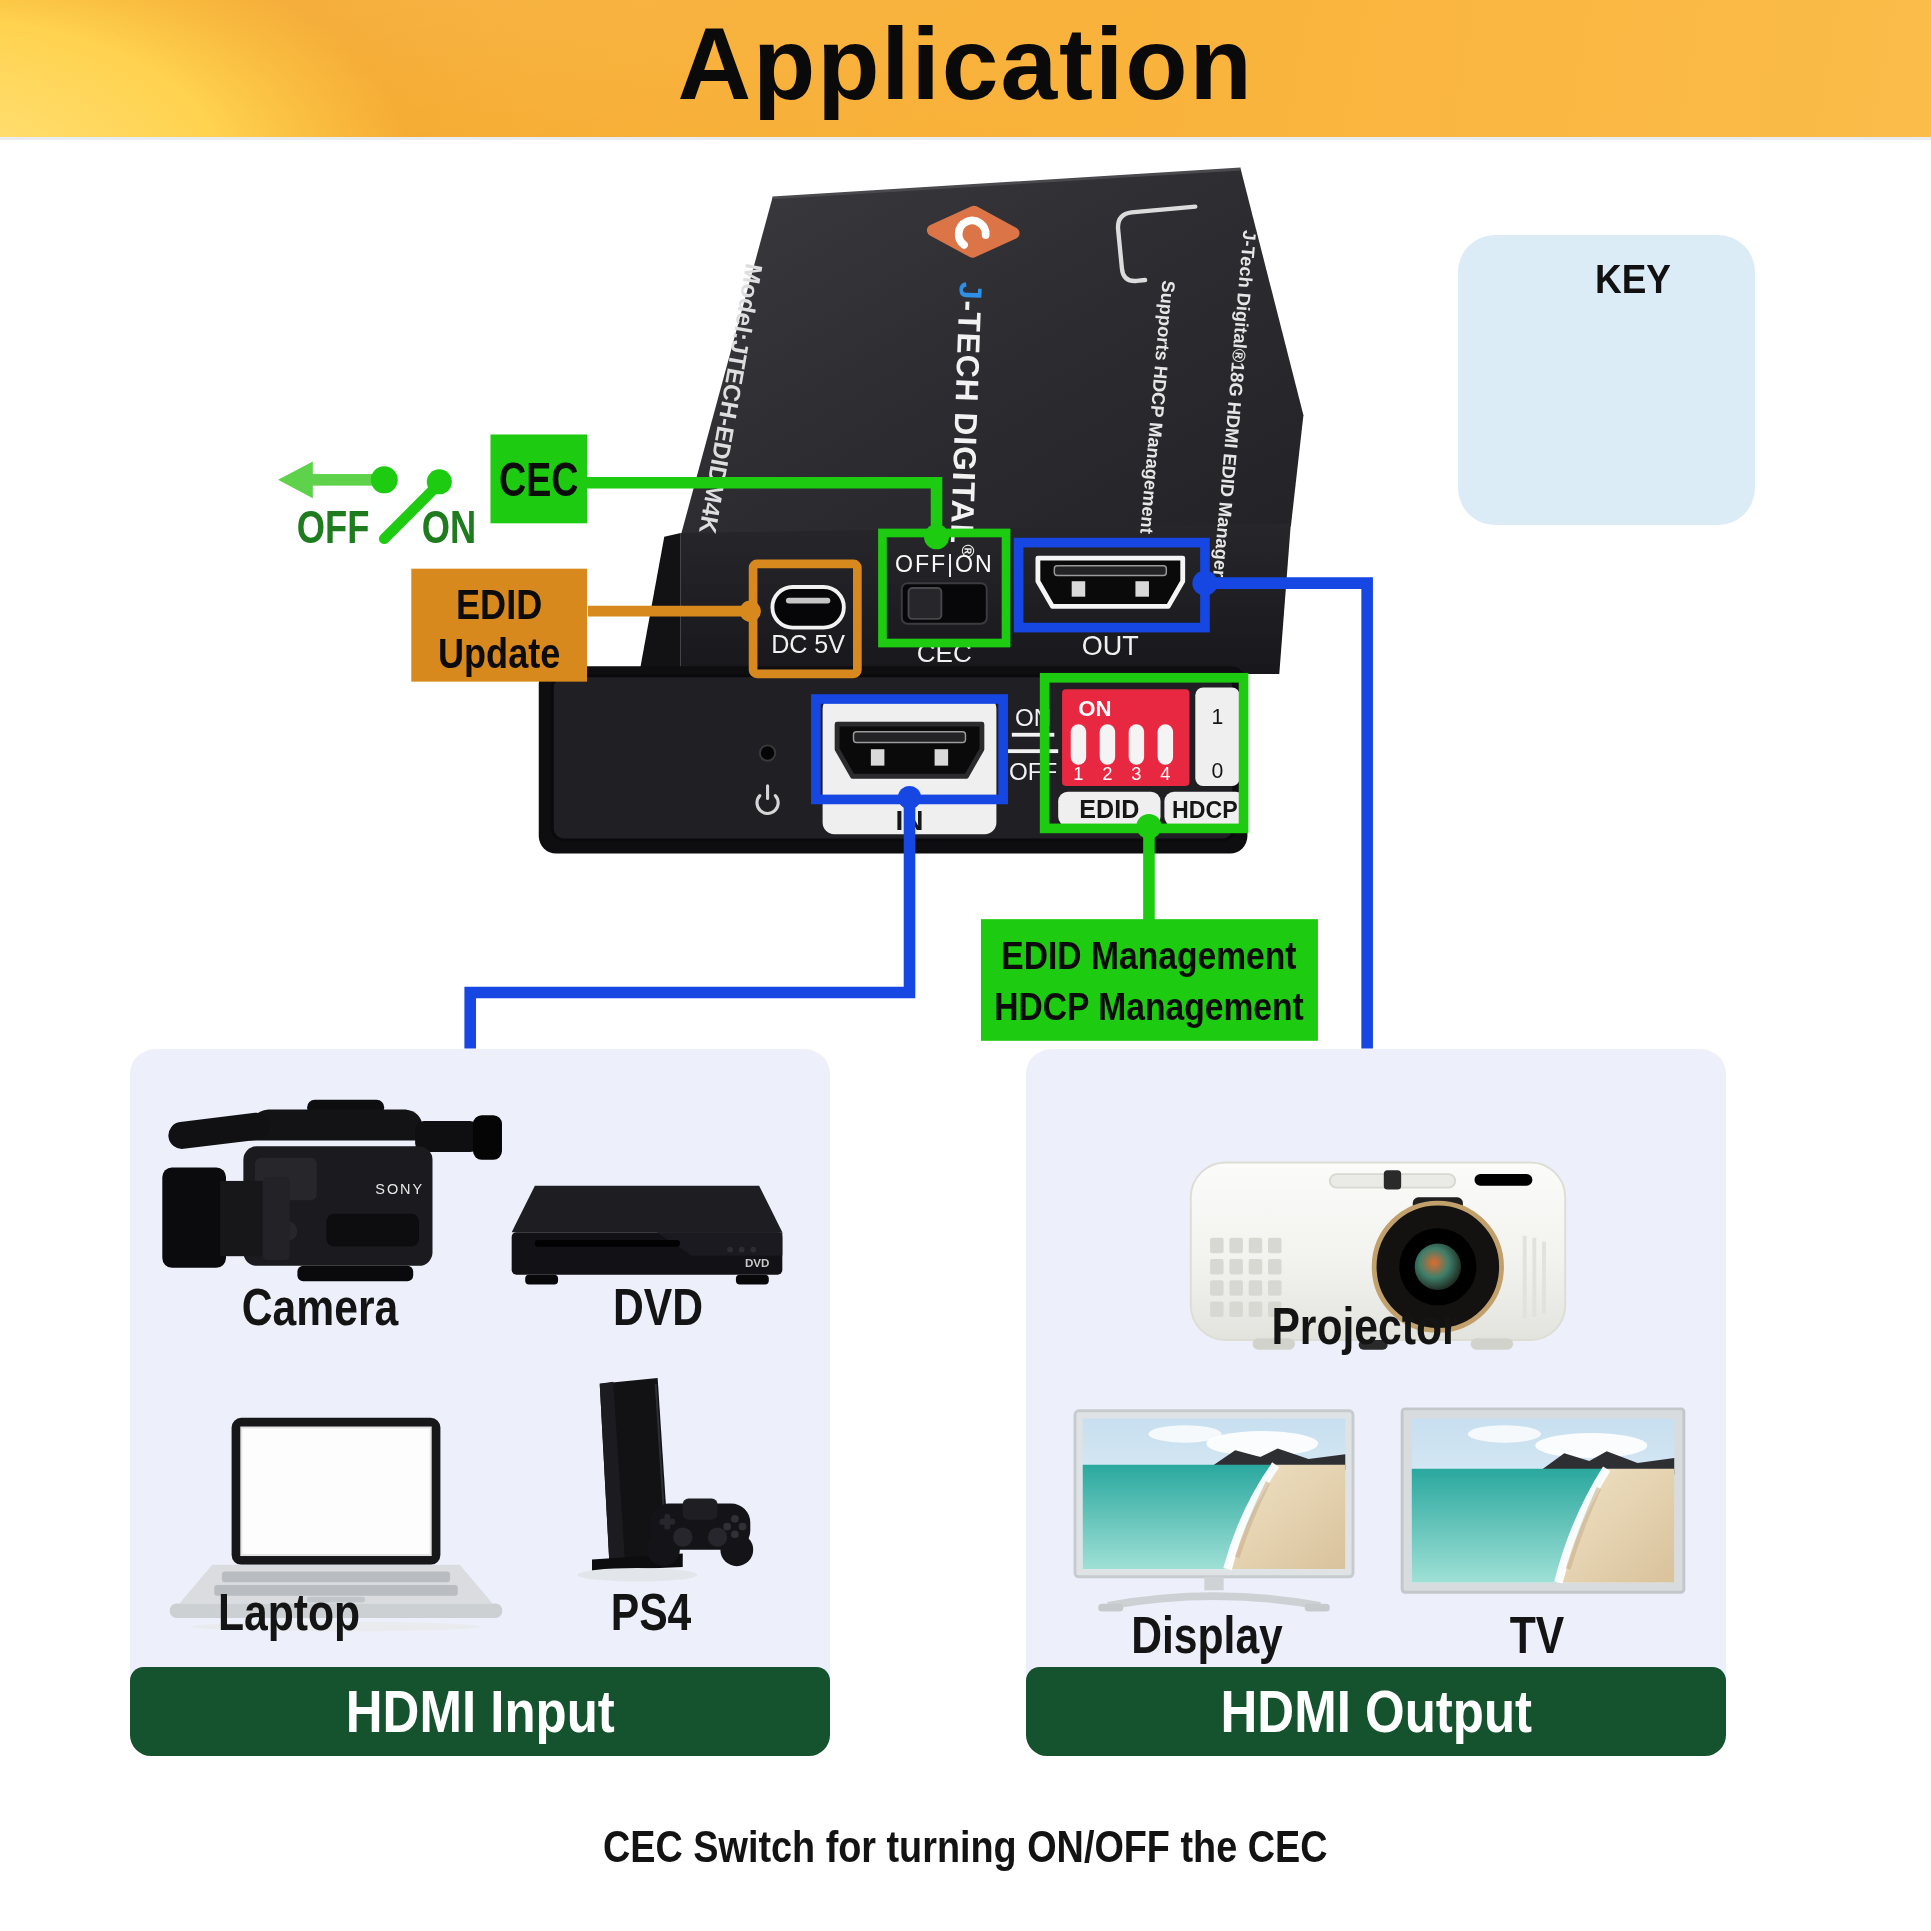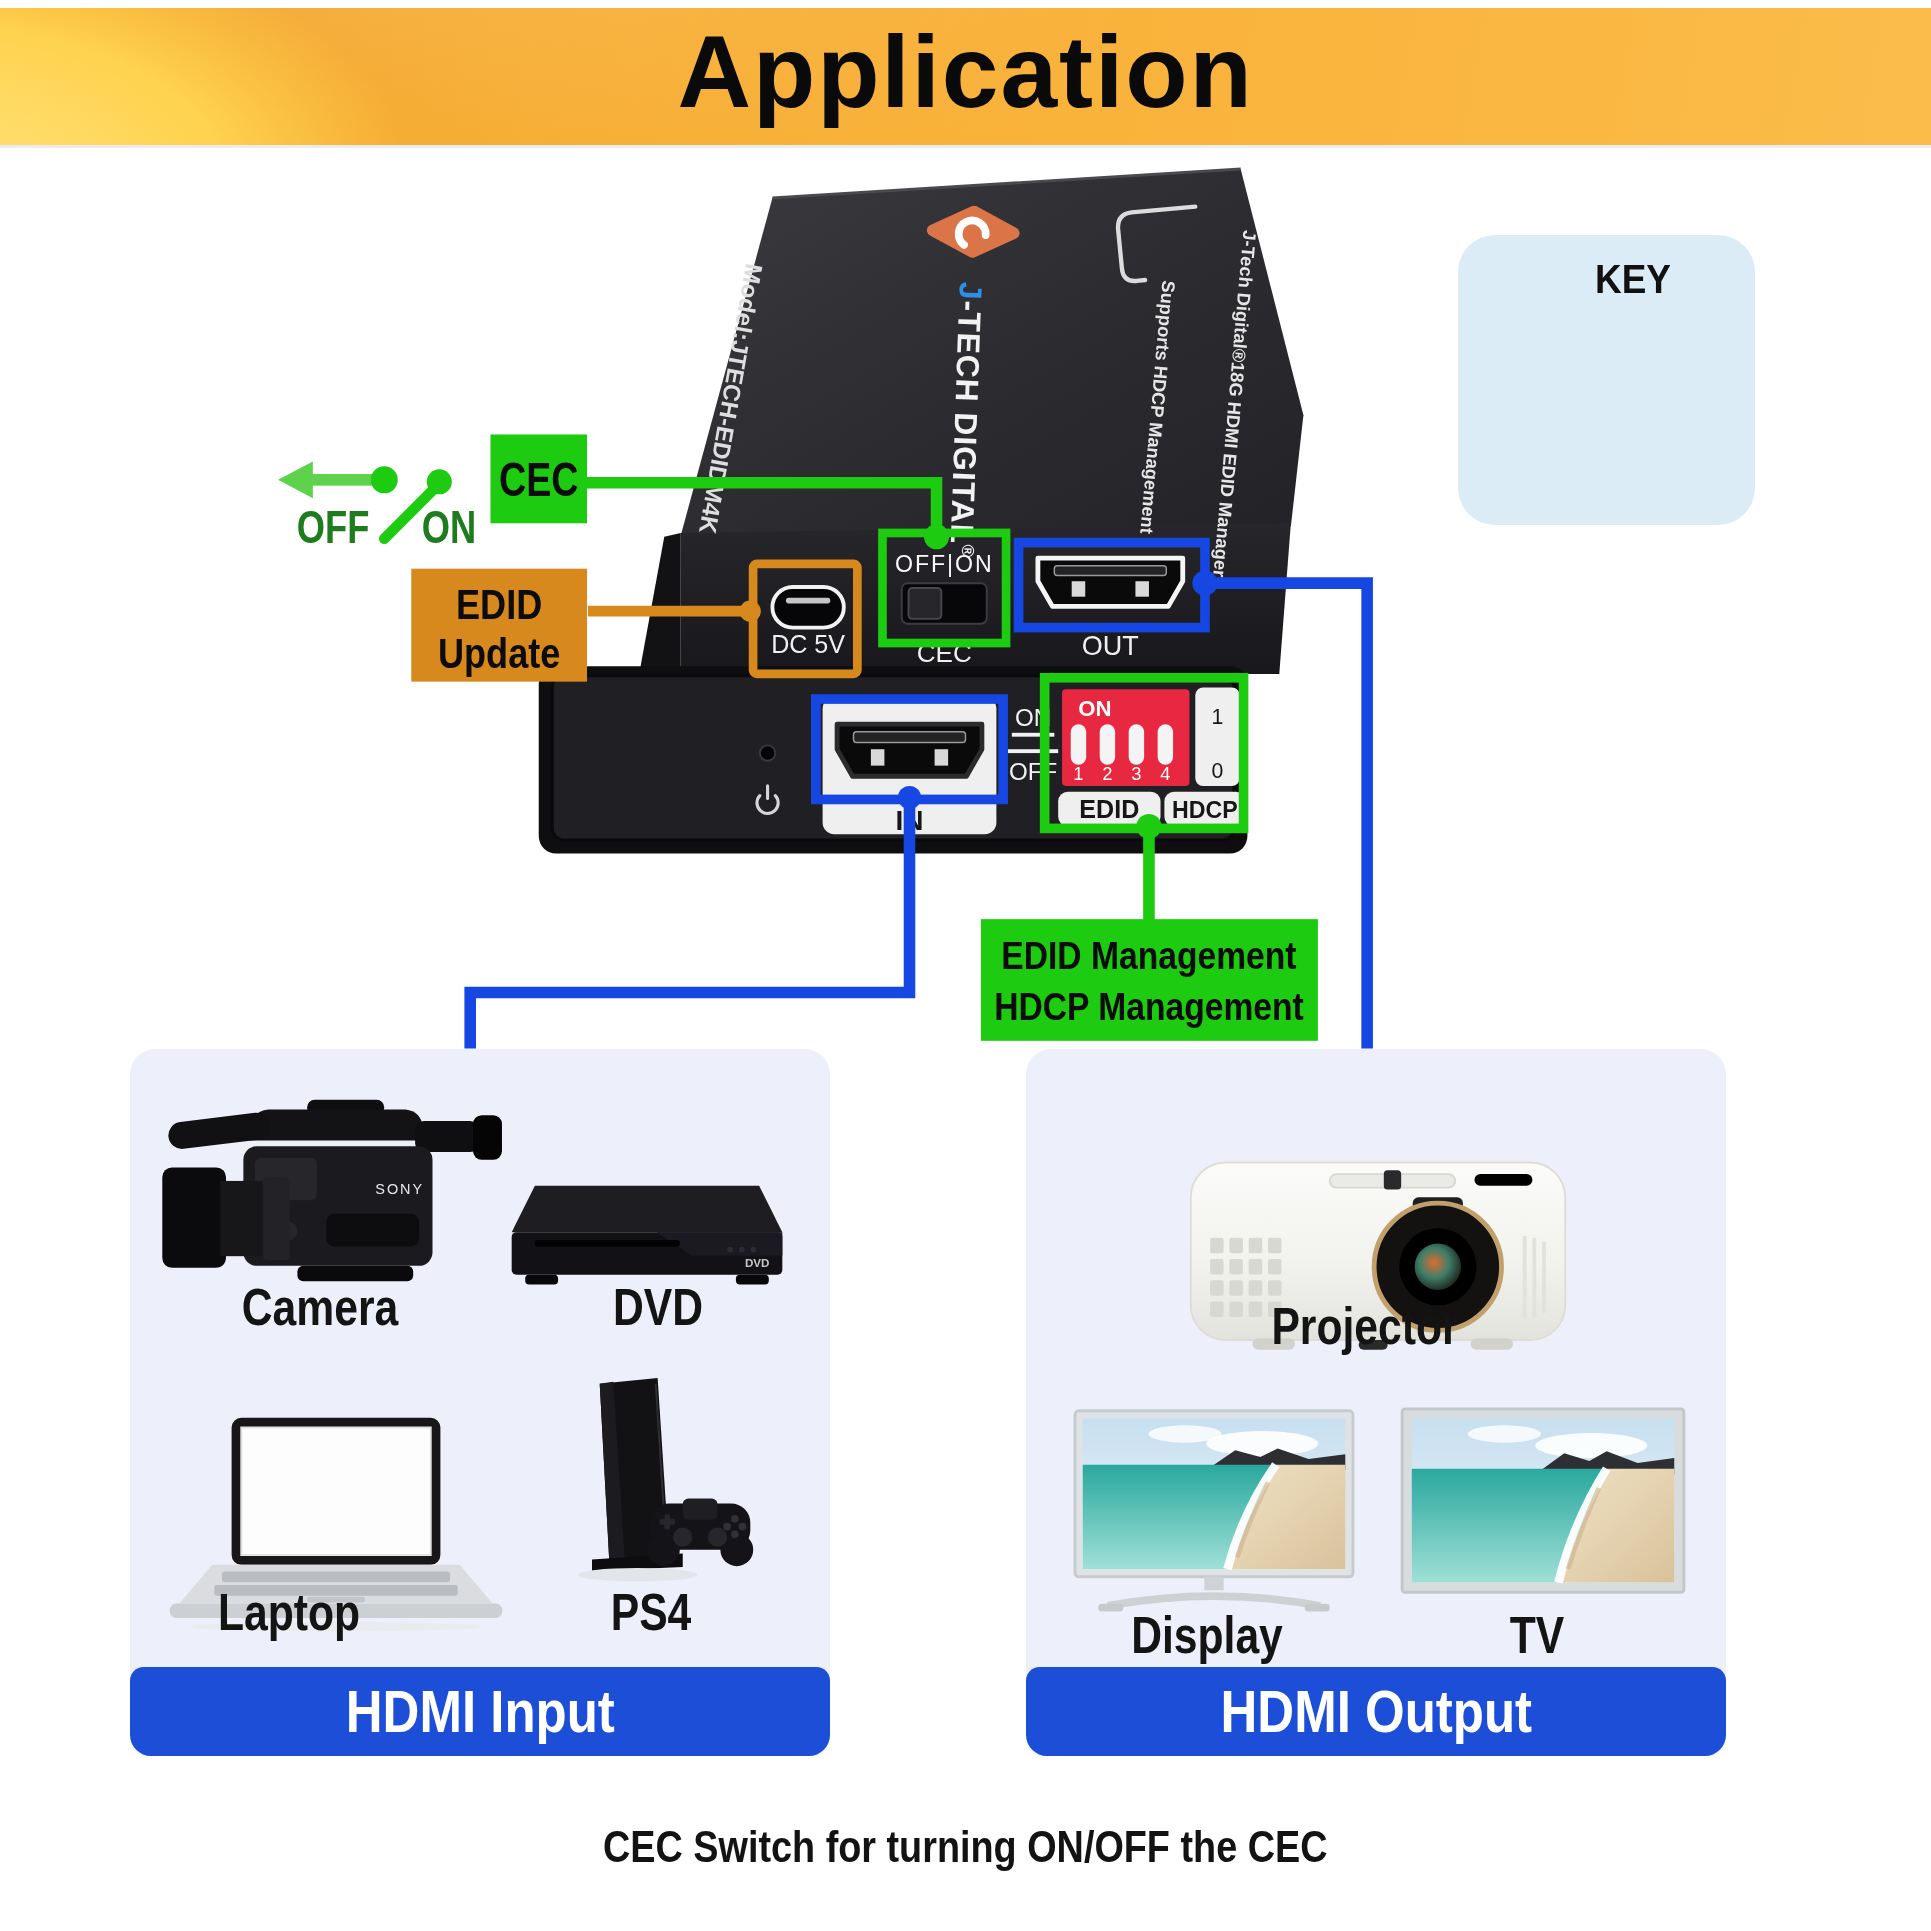--- a/index.html
+++ b/index.html
@@ -1,19 +1,19 @@
 <!DOCTYPE html>
 <html><head>
 <meta charset="utf-8">
 <style>
   html,body{margin:0;padding:0;background:#fff;}
   .canvas{position:relative;width:1931px;height:1931px;background:#ffffff;overflow:hidden;
           font-family:"Liberation Sans","DejaVu Sans",sans-serif;}
   
-  .banner{position:absolute;left:0;top:8px;width:1931px;height:137px;
+  .banner{position:absolute;left:0;top:0;width:1931px;height:137px;
     background:
       radial-gradient(ellipse 792px 406px at -4% 125%, #ffe37c 0%, #ffd24f 38%, rgba(255,210,80,0) 62%),
       radial-gradient(ellipse 1352px 676px at 18% -60%, rgba(255,255,255,.18) 0%, rgba(255,255,255,0) 60%),
       linear-gradient(100deg,#f1980f 0%,#f6a826 28%,#f9b23a 55%,#fbbc49 100%);
     border-bottom:3.9px solid #e9edf0;}
   .app-title{position:absolute;left:50%;top:5.8px;transform:translateX(-50%);
     font-size:102px;font-weight:700;color:#0a0a0a;letter-spacing:1.9px;white-space:nowrap;}
   
   .key-legend{position:absolute;left:1458px;top:235px;width:297px;height:290px;
     background:#dcecf7;border-radius:37px;box-sizing:border-box;padding:21px 16px 0 44px;}
@@ -27,21 +27,21 @@
   .sw-update{background:#d8891d;}
   .key-label{font-size:36px;font-weight:700;color:#111;display:inline-block;
     transform:scaleX(.85);transform-origin:left;white-space:nowrap;}
   
   .diagram{position:absolute;left:0;top:0;width:1931px;height:1931px;}
   .diagram text{font-family:"Liberation Sans","DejaVu Sans",sans-serif;}
   
   .panel{position:absolute;width:700px;height:707px;background:#edf0fa;border-radius:25px;}
   .panel-left{left:130px;top:1049px;text-decoration:underline;}
   .panel-right{left:1026px;top:1049px;}
-  .panel-footer{position:absolute;left:0;right:0;bottom:0;height:89px;background:#1d4ed8;
+  .panel-footer{position:absolute;left:0;right:0;bottom:0;height:89px;background:#14532d;
     border-radius:13.5px 13.5px 21px 21px;display:flex;align-items:center;justify-content:center;}
   .panel-footer span{font-size:60px;font-weight:700;color:#fff;display:inline-block;
     transform:scaleX(.85);white-space:nowrap;}
   .item-svg{position:absolute;}
   .lbl{position:absolute;transform:translateX(-50%) scaleX(.82);transform-origin:center;
     font-size:52px;font-weight:600;color:#141414;white-space:nowrap;}
   
   .caption{position:absolute;left:0;top:1821px;width:1931px;text-align:center;}
   .caption span{font-size:45px;font-weight:600;color:#131313;display:inline-block;
     transform:scaleX(.84);white-space:nowrap;}

